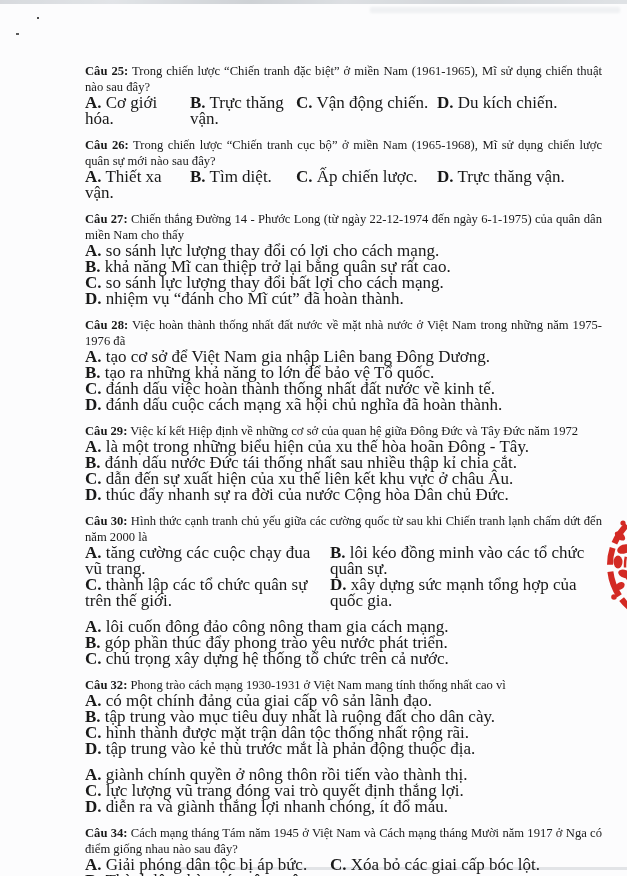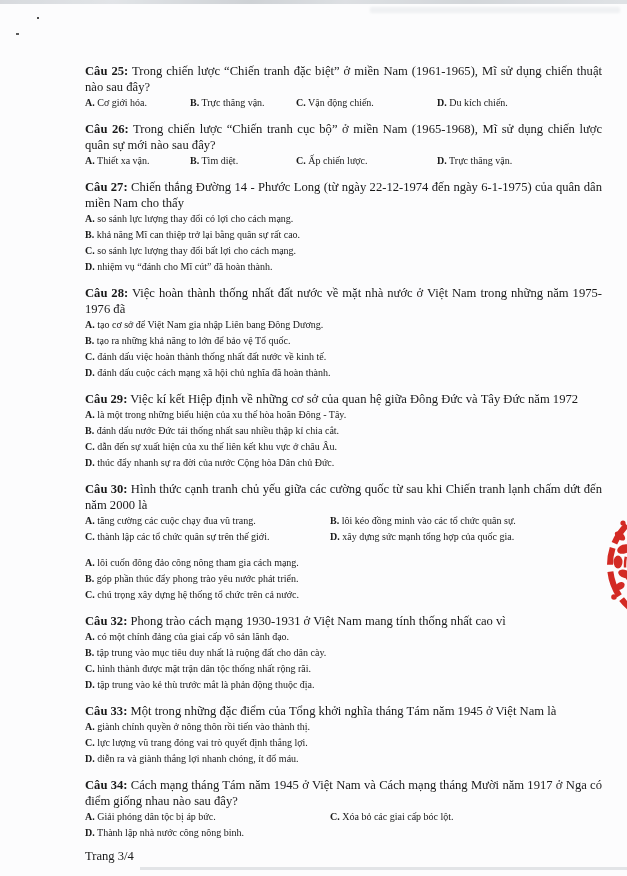--- a/index.html
+++ b/index.html
@@ -34,21 +34,21 @@
   }
   .qtext{
     margin:0;
     font-size:12.6px;
     line-height:16px;
     text-align:justify;
   }
   .question{margin-top:10px;}
   .qnum{font-weight:bold;}
   .opt{
-    font-size:10px;
+    font-size:17px;
     line-height:16px;
     display:block;
   }
   .letter{font-weight:bold;}
   .opts.inline4{display:flex;}
   .opts.inline4 .opt:nth-child(1){width:105px;flex:none;}
   .opts.inline4 .opt:nth-child(2){width:106px;flex:none;}
   .opts.inline4 .opt:nth-child(3){width:141px;flex:none;}
   .opts.inline4 .opt:nth-child(4){flex:1;}
   .opts.grid2{display:grid;grid-template-columns:245px 1fr;}
@@ -144,21 +144,20 @@
       <div class="question">
         <p class="qtext"><span class="qnum">Câu 32:</span> Phong trào cách mạng 1930-1931 ở Việt Nam mang tính thống nhất cao vì</p>
         <div class="opts stacked">
           <span class="opt"><span class="letter">A.</span> có một chính đảng của giai cấp vô sản lãnh đạo.</span>
           <span class="opt"><span class="letter">B.</span> tập trung vào mục tiêu duy nhất là ruộng đất cho dân cày.</span>
           <span class="opt"><span class="letter">C.</span> hình thành được mặt trận dân tộc thống nhất rộng rãi.</span>
           <span class="opt"><span class="letter">D.</span> tập trung vào kẻ thù trước mắt là phản động thuộc địa.</span>
         </div>
       </div>
       <div class="question">
-        <p class="qtext"><span class="qnum">Câu 33:</span> Một trong những đặc điểm của Tổng khởi nghĩa tháng Tám năm 1945 ở Việt Nam là</p>
         <div class="opts stacked">
           <span class="opt"><span class="letter">A.</span> giành chính quyền ở nông thôn rồi tiến vào thành thị.</span>
           <span class="opt"><span class="letter">C.</span> lực lượng vũ trang đóng vai trò quyết định thắng lợi.</span>
           <span class="opt"><span class="letter">D.</span> diễn ra và giành thắng lợi nhanh chóng, ít đổ máu.</span>
         </div>
       </div>
       <div class="question">
         <p class="qtext"><span class="qnum">Câu 34:</span> Cách mạng tháng Tám năm 1945 ở Việt Nam và Cách mạng tháng Mười năm 1917 ở Nga có điểm giống nhau nào sau đây?</p>
         <div class="opts grid2">
           <span class="opt"><span class="letter">A.</span> Giải phóng dân tộc bị áp bức.</span>

